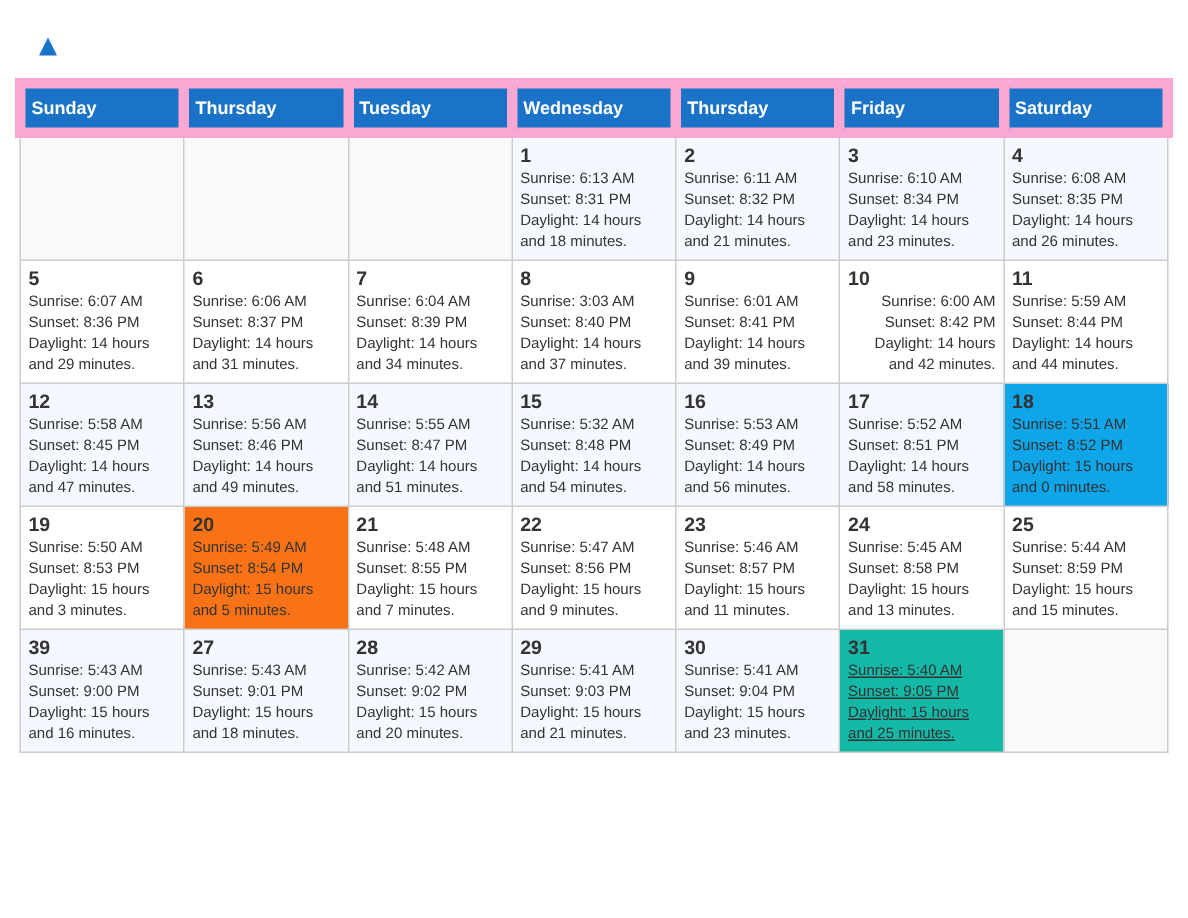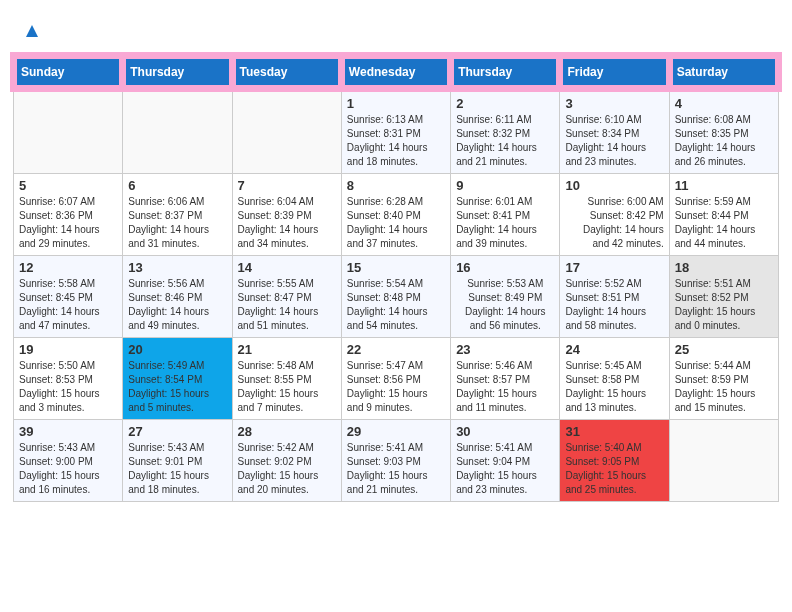--- a/index.html
+++ b/index.html
@@ -174,21 +174,21 @@
         </td>
         <td style="background: rgb(255, 255, 255);">
           <span class="day-number">7</span>
           <div class="cell-text" style="white-space: pre-line;">Sunrise: 6:04 AM
 Sunset: 8:39 PM
 Daylight: 14 hours
 and 34 minutes.</div>
         </td>
         <td style="background: rgb(255, 255, 255);">
           <span class="day-number">8</span>
-          <div class="cell-text" style="white-space: pre-line;">Sunrise: 6:28 AM
+          <div class="cell-text" style="white-space: pre-line;">Sunrise: 3:03 AM
 Sunset: 8:40 PM
 Daylight: 14 hours
 and 37 minutes.</div>
         </td>
         <td style="background: rgb(255, 255, 255);">
           <span class="day-number">9</span>
           <div class="cell-text" style="white-space: pre-line;">Sunrise: 6:01 AM
 Sunset: 8:41 PM
 Daylight: 14 hours
 and 39 minutes.</div>
@@ -225,56 +225,56 @@
         </td>
         <td style="background: rgb(245, 248, 255);">
           <span class="day-number">14</span>
           <div class="cell-text" style="white-space: pre-line;">Sunrise: 5:55 AM
 Sunset: 8:47 PM
 Daylight: 14 hours
 and 51 minutes.</div>
         </td>
         <td style="background: rgb(245, 248, 255);">
           <span class="day-number">15</span>
-          <div class="cell-text" style="white-space: pre-line;">Sunrise: 5:54 AM
+          <div class="cell-text" style="white-space: pre-line;">Sunrise: 5:32 AM
 Sunset: 8:48 PM
 Daylight: 14 hours
 and 54 minutes.</div>
         </td>
         <td style="background: rgb(245, 248, 255);">
           <span class="day-number">16</span>
-          <div class="cell-text" style="white-space: pre-line; text-align: center;">Sunrise: 5:53 AM
+          <div class="cell-text" style="white-space: pre-line;">Sunrise: 5:53 AM
 Sunset: 8:49 PM
 Daylight: 14 hours
 and 56 minutes.</div>
         </td>
         <td style="background: rgb(245, 248, 255);">
           <span class="day-number">17</span>
           <div class="cell-text" style="white-space: pre-line;">Sunrise: 5:52 AM
 Sunset: 8:51 PM
 Daylight: 14 hours
 and 58 minutes.</div>
         </td>
-        <td style="background: #e5e5e5;">
+        <td style="background: #0ea5e9;">
           <span class="day-number">18</span>
           <div class="cell-text" style="white-space: pre-line;">Sunrise: 5:51 AM
 Sunset: 8:52 PM
 Daylight: 15 hours
 and 0 minutes.</div>
         </td>
       </tr>
       <tr>
         <td style="background: rgb(255, 255, 255);">
           <span class="day-number">19</span>
           <div class="cell-text" style="white-space: pre-line;">Sunrise: 5:50 AM
 Sunset: 8:53 PM
 Daylight: 15 hours
 and 3 minutes.</div>
         </td>
-        <td style="background: #0ea5e9;">
+        <td style="background: #f97316;">
           <span class="day-number">20</span>
           <div class="cell-text" style="white-space: pre-line;">Sunrise: 5:49 AM
 Sunset: 8:54 PM
 Daylight: 15 hours
 and 5 minutes.</div>
         </td>
         <td style="background: rgb(255, 255, 255);">
           <span class="day-number">21</span>
           <div class="cell-text" style="white-space: pre-line;">Sunrise: 5:48 AM
 Sunset: 8:55 PM
@@ -339,23 +339,23 @@
 Daylight: 15 hours
 and 21 minutes.</div>
         </td>
         <td style="background: rgb(245, 248, 255);">
           <span class="day-number">30</span>
           <div class="cell-text" style="white-space: pre-line;">Sunrise: 5:41 AM
 Sunset: 9:04 PM
 Daylight: 15 hours
 and 23 minutes.</div>
         </td>
-        <td style="background: #ef4444;">
+        <td style="background: #14b8a6;">
           <span class="day-number">31</span>
-          <div class="cell-text" style="white-space: pre-line;">Sunrise: 5:40 AM
+          <div class="cell-text" style="white-space: pre-line; text-decoration: underline;">Sunrise: 5:40 AM
 Sunset: 9:05 PM
 Daylight: 15 hours
 and 25 minutes.</div>
         </td>
         <td class="empty-cell"></td>
       </tr>
     </tbody>
 </table>
 
 </body></html>

